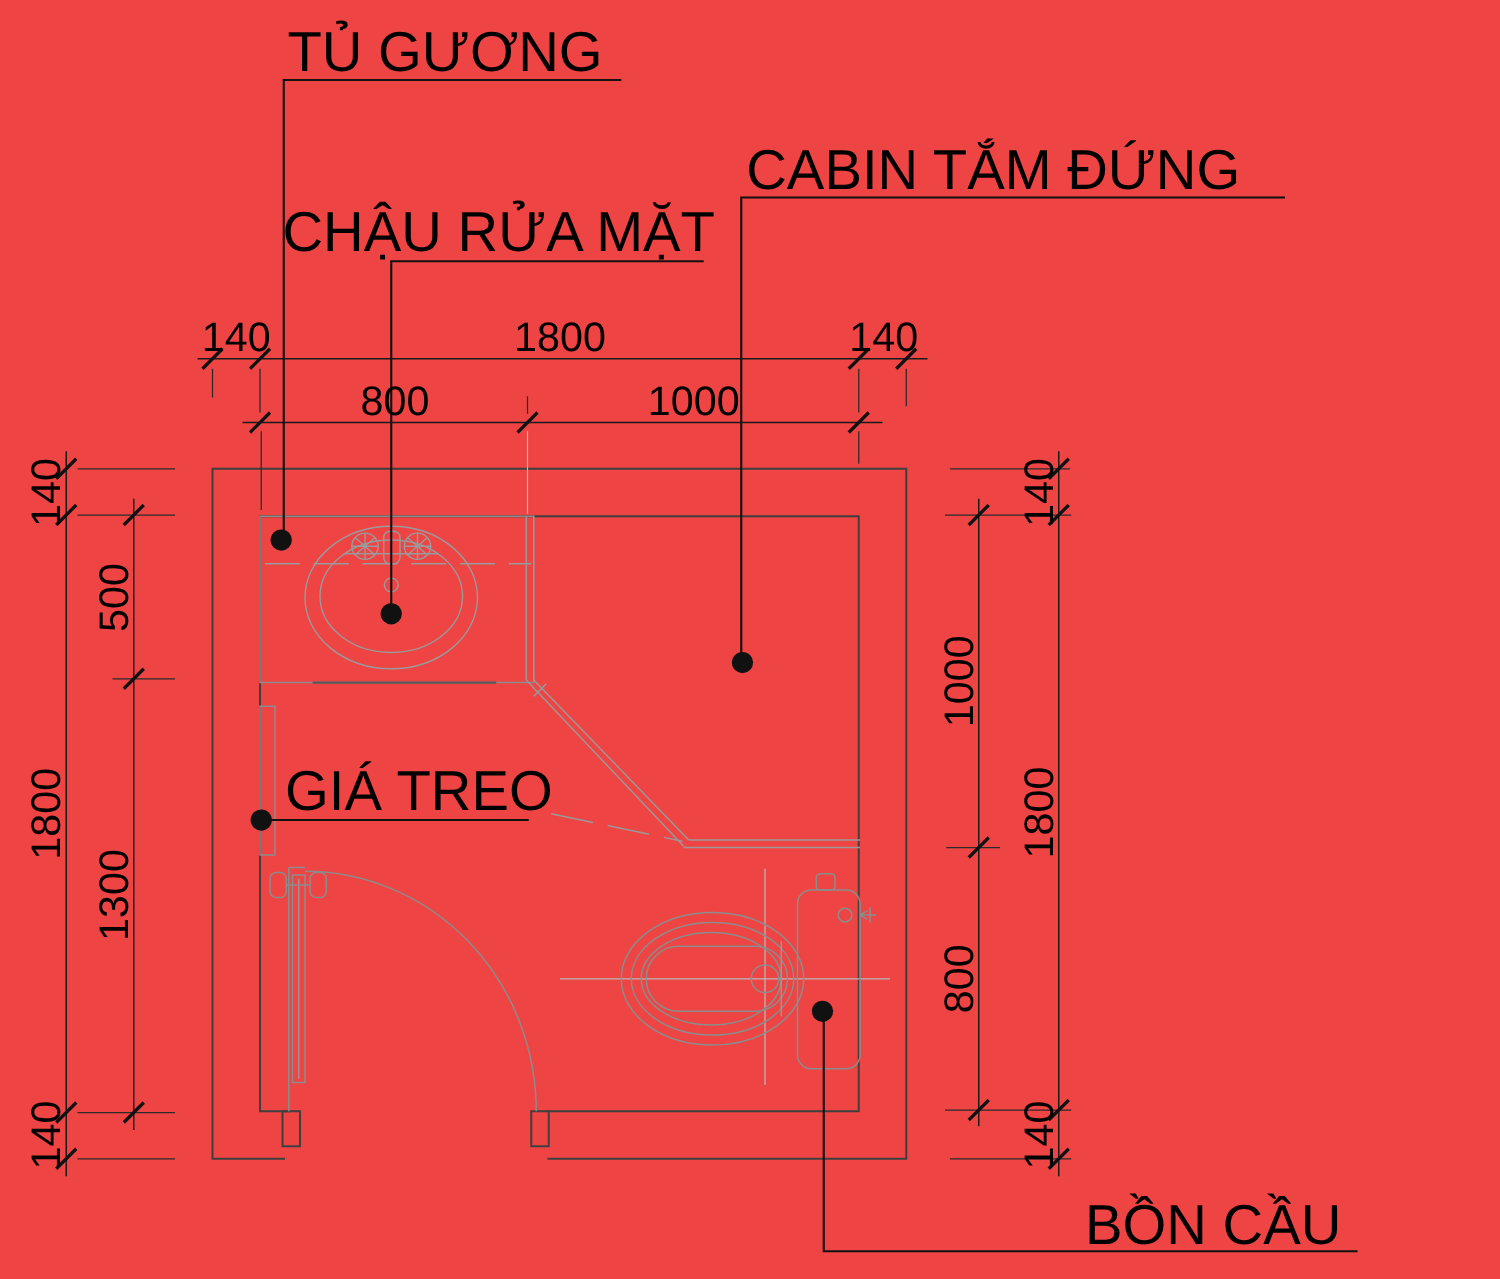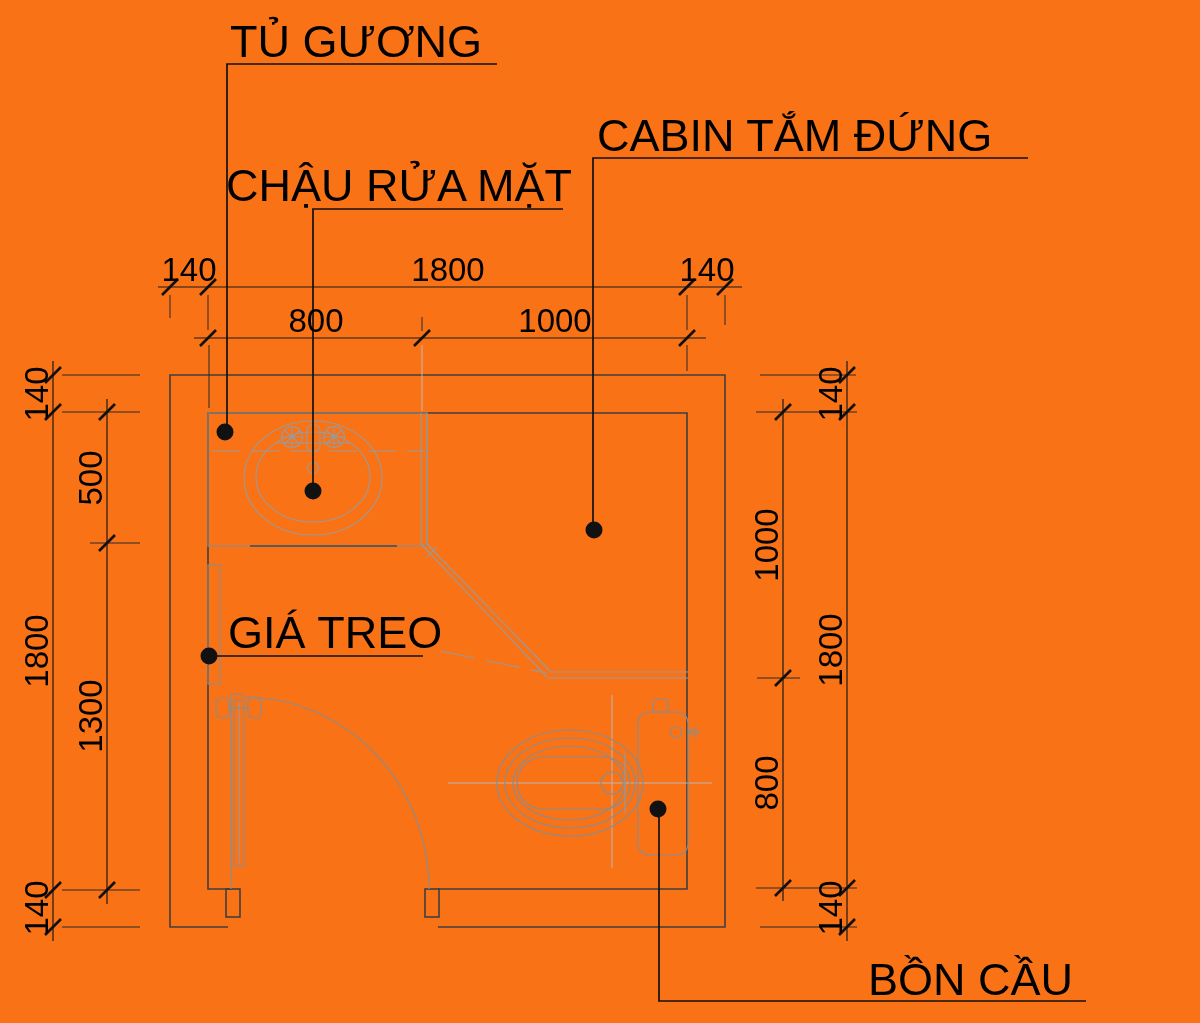--- a/index.html
+++ b/index.html
@@ -1,16 +1,16 @@
 <!DOCTYPE html>
 <html><head>
 <meta charset="utf-8">
 <style>
   html,body{margin:0;padding:0;background:#fff;}
-  .stage{position:relative;width:1200px;height:1023px;background:#f97316;overflow:hidden;
+  .stage{position:relative;width:1200px;height:1023px;background:#ef4444;overflow:hidden;
          font-family:"Liberation Sans",sans-serif;}
   svg{position:absolute;left:0;top:0;}
   text{font-family:"Liberation Sans",sans-serif;fill:#000;}
   .lbl{font-size:45px;}
   .dim{font-size:33px;}
   .wall{stroke:#3f3f3f;stroke-width:1.6;fill:none;}
   .fix{stroke:#8c8c8c;stroke-width:1.2;fill:none;}
   .fixlight{stroke:#9a9a9a;stroke-width:1.1;fill:none;}
   .dimline{stroke:#1a1a1a;stroke-width:1.2;fill:none;}
   .extline{stroke:#2a2a2a;stroke-width:1;fill:none;}

